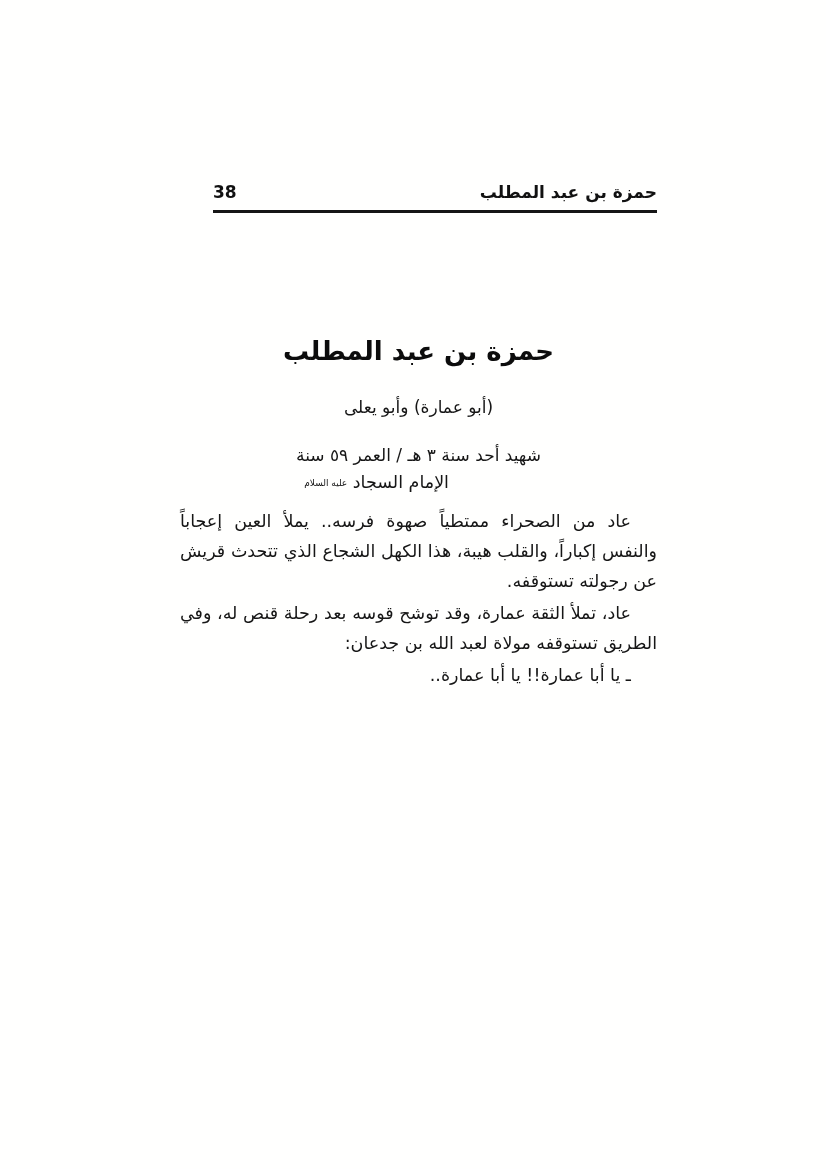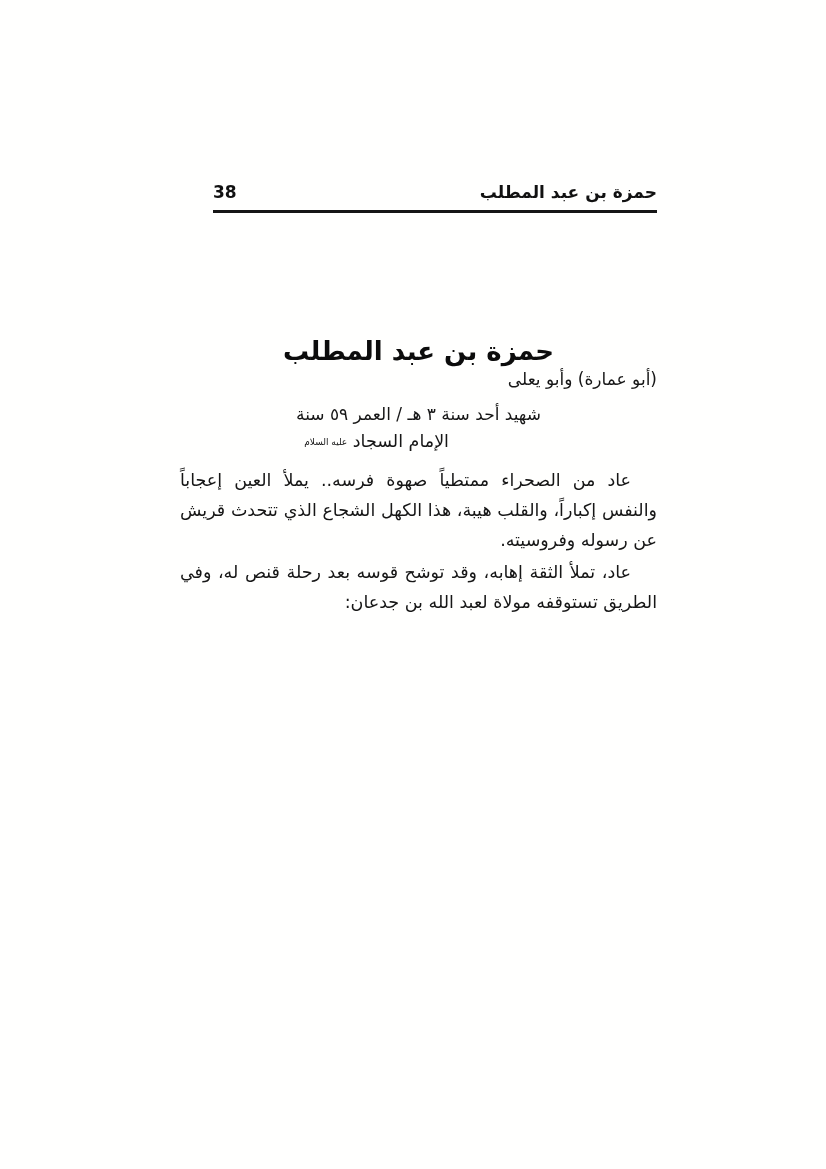--- a/index.html
+++ b/index.html
@@ -44,27 +44,27 @@
   .chapter-title {
     margin: 0;
     text-align: center;
     font-size: 26px;
     font-weight: bold;
     line-height: 32px;
     color: #0c0c0c;
     letter-spacing: 0.5px;
   }
   .kunya-line {
-    margin-top: 0;
-    text-align: right;
+    margin-top: 28px;
+    text-align: center;
     font-size: 17px;
     line-height: 24px;
   }
   .martyrdom-line {
-    margin-top: 11px;
+    margin-top: 24px;
     text-align: center;
     font-size: 17px;
     line-height: 24px;
   }
   
   .quote {
     margin: 13px 0 0 0;
     padding: 0 4px;
     text-align: center;
     font-size: 17.5px;
@@ -118,18 +118,19 @@
 
     <div class="martyrdom-line">شهيد أحد سنة ٣ هـ  /  العمر ٥٩ سنة</div>
 
 
     <div class="attribution">
       <span>الإمام السجاد</span>
       <span class="honorific">عليه السلام</span>
     </div>
 
     <div class="body-text">
-      <p class="para">عاد من الصحراء ممتطياً صهوة فرسه.. يملأ العين إعجاباً والنفس إكباراً، والقلب هيبة، هذا الكهل الشجاع الذي تتحدث قريش عن رسوله وفروسيته.</p>
-      <p class="para">عاد، تملأ الثقة إهابه، وقد توشح قوسه بعد رحلة قنص له، وفي الطريق تستوقفه مولاة لعبد الله بن جدعان:</p>
+      <p class="para">عاد من الصحراء ممتطياً صهوة فرسه.. يملأ العين إعجاباً والنفس إكباراً، والقلب هيبة، هذا الكهل الشجاع الذي تتحدث قريش عن رجولته تستوقفه.</p>
+      <p class="para">عاد، تملأ الثقة عمارة، وقد توشح قوسه بعد رحلة قنص له، وفي الطريق تستوقفه مولاة لعبد الله بن جدعان:</p>
+      <p class="para dialogue">ـ يا أبا عمارة!! يا أبا عمارة..</p>
     </div>
 
   </div>
 </div>
 
 </body></html>

